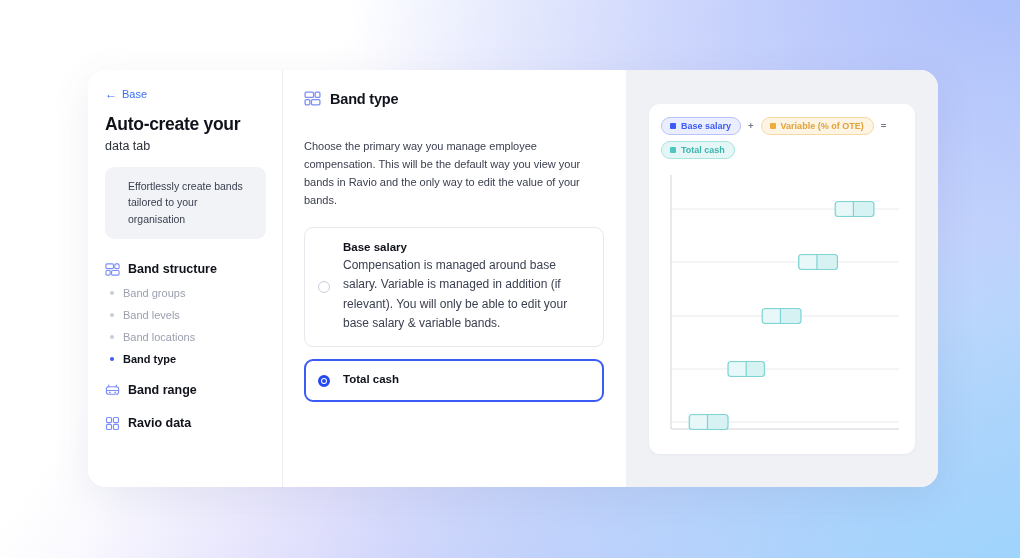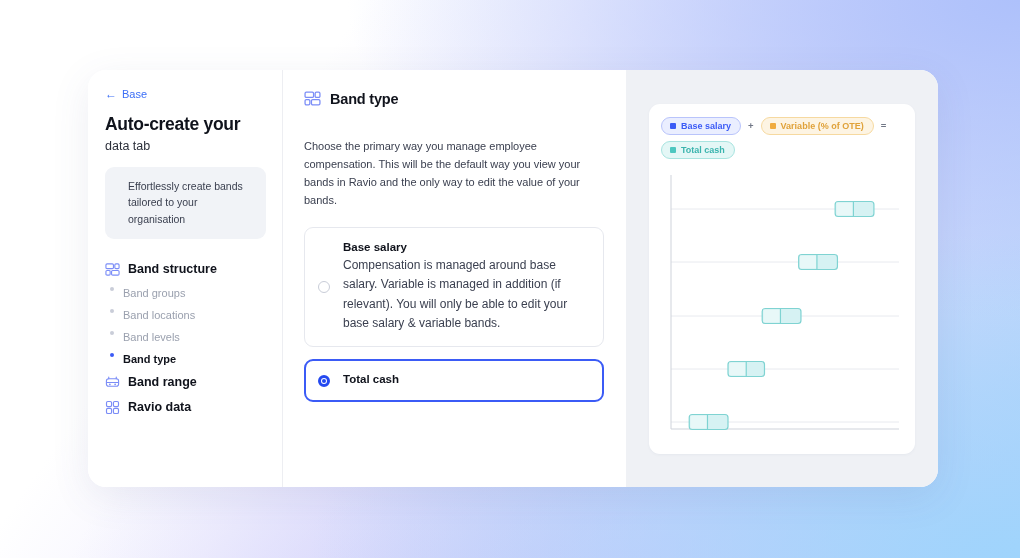--- a/index.html
+++ b/index.html
@@ -72,23 +72,23 @@
 
   .nav { margin-top: 18px; }
   .nav-group-head {
     display: flex; align-items: flex-start; gap: 8px;
     font-size: 12.5px;
     font-weight: 700;
     color: #10131c;
     padding: 5px 0;
     cursor: pointer;
   }
-  .nav-group-head.spaced { }
+  .nav-group-head.spaced { margin-top: 8px; }
   .nav-sub {
-    display: flex; gap: 9px;
+    display: flex; align-items: center; gap: 9px;
     font-size: 11px;
     color: #9aa0ae;
     padding: 5px 0 5px 5px;
     cursor: pointer;
   }
   .nav-sub.active { color: #10131c; font-weight: 600; }
   .dot {
     width: 4px; height: 4px; border-radius: 50%;
     background: #c9cdd8;
     flex: 0 0 4px;
@@ -241,26 +241,26 @@
         <span>Band structure</span>
       </div>
 
       <div class="nav-sub">
         <span class="dot"></span>
         <span>Band groups</span>
       </div>
 
       <div class="nav-sub">
         <span class="dot"></span>
-        <span>Band locations</span>
+        <span>Band levels</span>
       </div>
 
       <div class="nav-sub">
         <span class="dot"></span>
-        <span>Band levels</span>
+        <span>Band locations</span>
       </div>
 
       <div class="nav-sub active">
         <span class="dot"></span>
         <span>Band type</span>
       </div>
 
       <div class="nav-group-head spaced">
         <span class="ico">
           <svg viewBox="0 0 16 16" fill="none">

